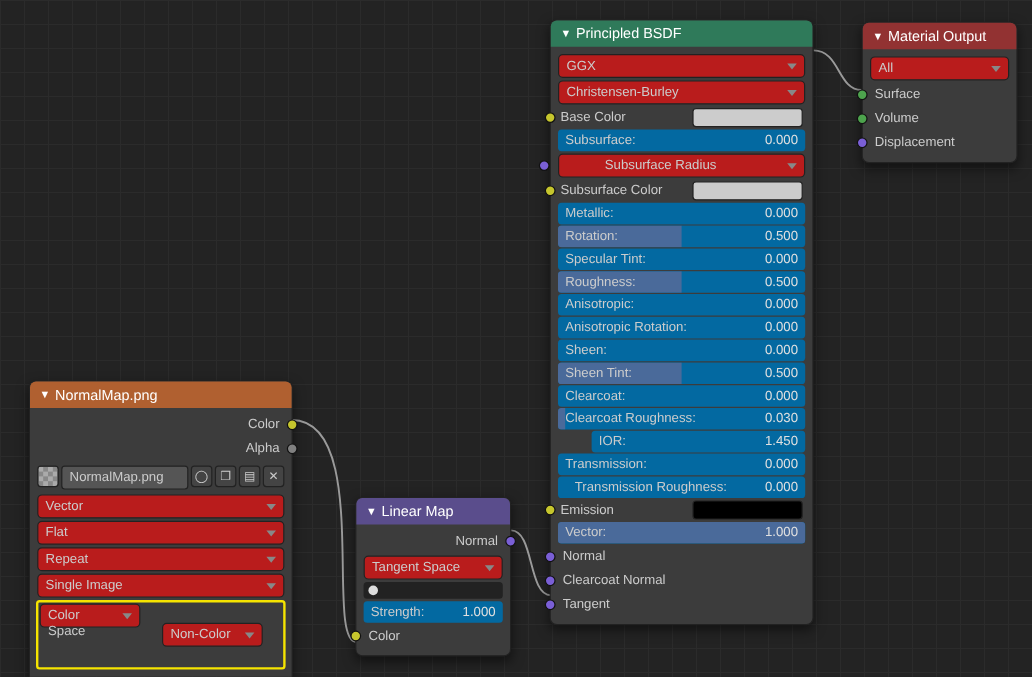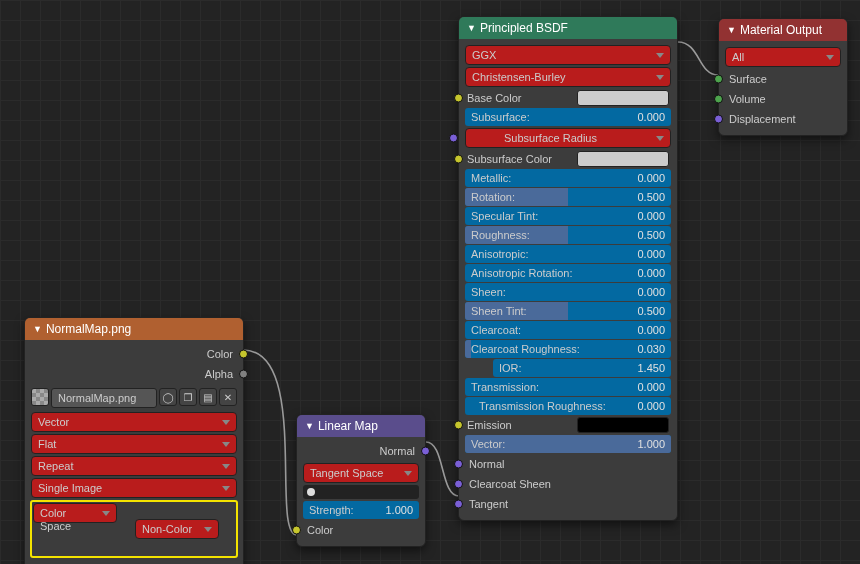--- a/index.html
+++ b/index.html
@@ -287,21 +287,21 @@
           <span class="fill" style="width:100%"></span>
           <span class="lbl">Vector:</span>
           <span class="val">1.000</span>
         </div>
         <div class="in-row" style="position: relative;">
           <span class="sock sock-in sock-col-purple"></span>
           <span>Normal</span>
         </div>
         <div class="in-row" style="position: relative;">
           <span class="sock sock-in sock-col-purple"></span>
-          <span>Clearcoat Sheen</span>
+          <span>Clearcoat Normal</span>
         </div>
         <div class="in-row" style="position: relative;">
           <span class="sock sock-in sock-col-purple"></span>
           <span>Tangent</span>
         </div>
       </div>
   </div>
 </div>
 
 <div class="node" style="left:718px; top:18px; width:130px;">

